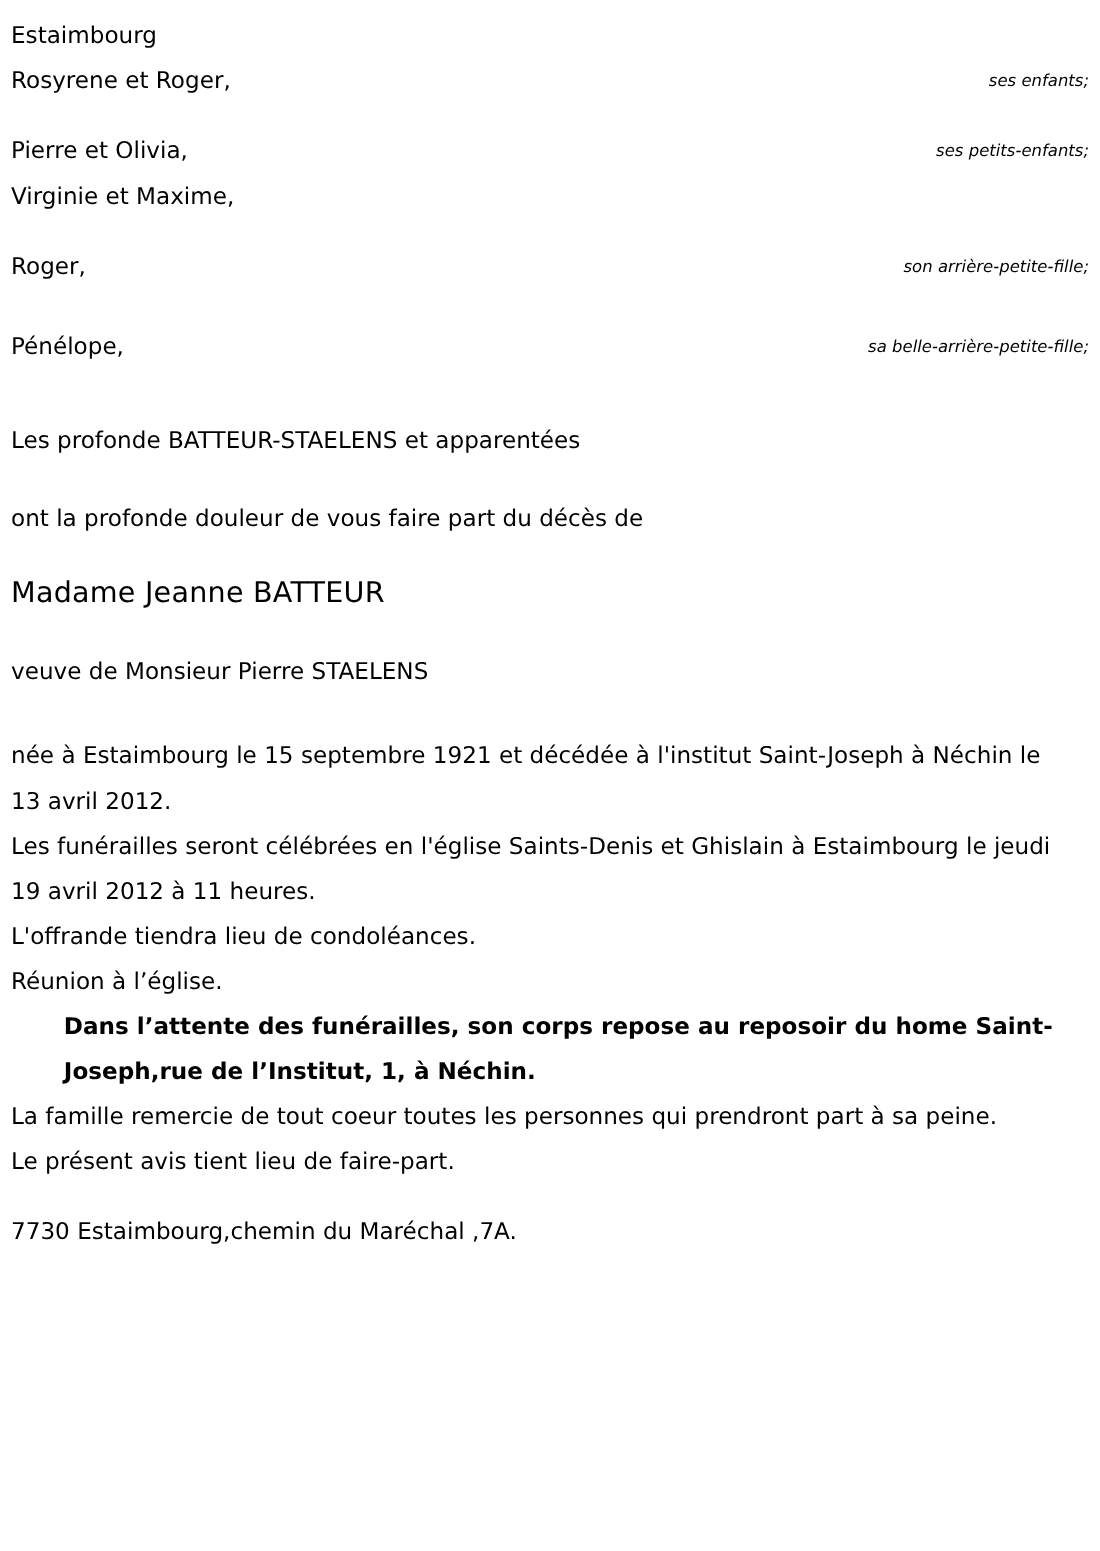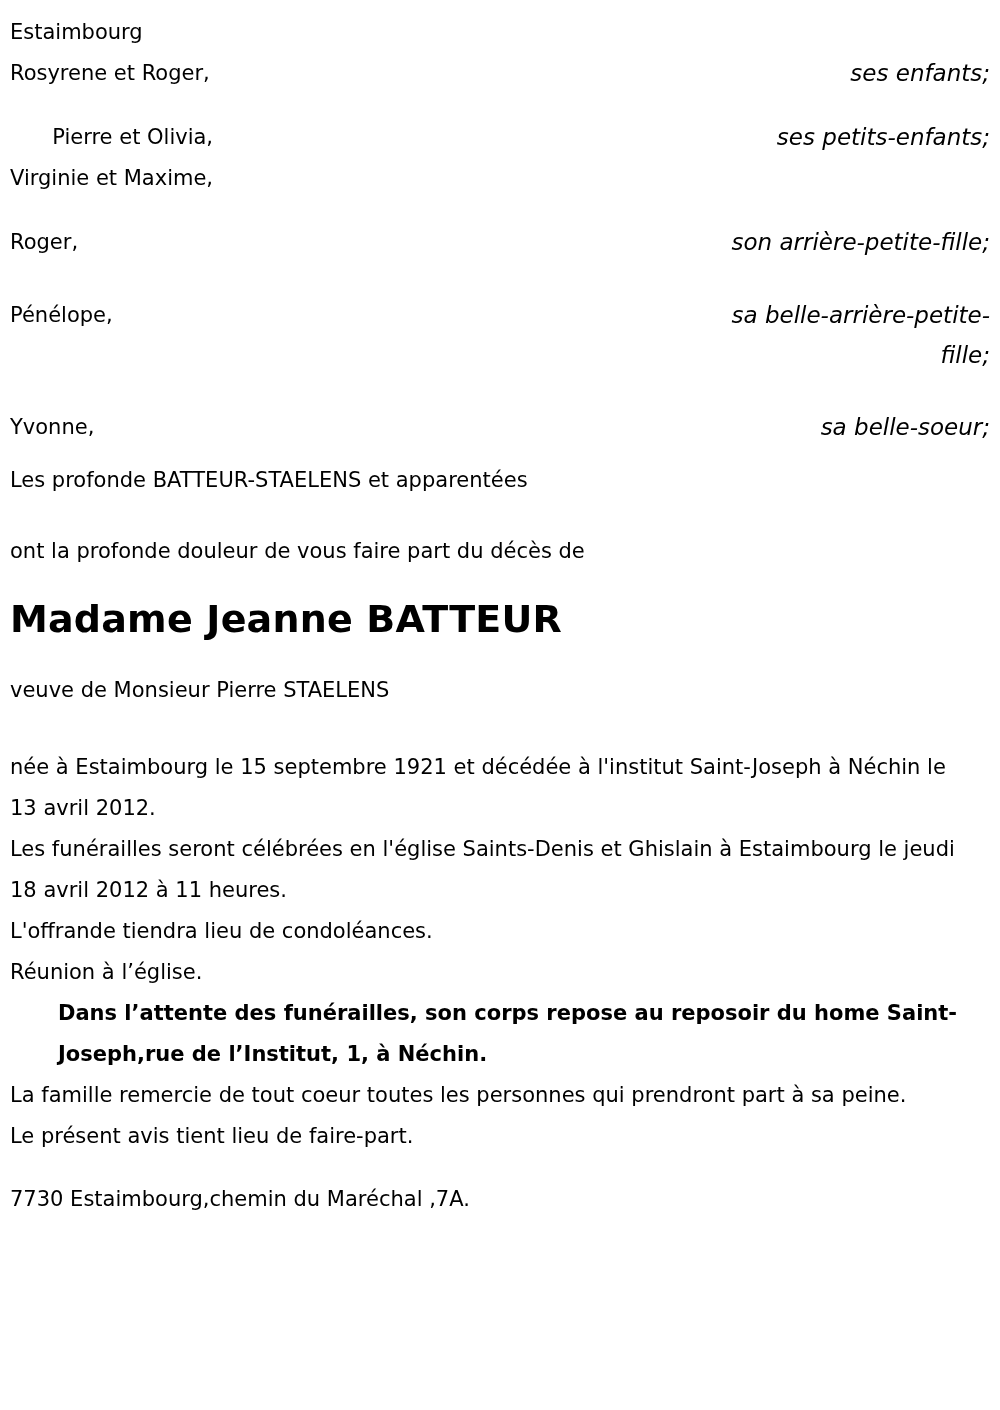--- a/index.html
+++ b/index.html
@@ -26,49 +26,48 @@
   
   .fam-row {
     display: flex;
     align-items: flex-start;
     justify-content: space-between;
     width: 100%;
   }
   .fam-names {
     flex: 0 0 auto;
     max-width: 560px;
-    text-align: right;
   }
   .name-line {
     font-size: 21px;
     line-height: 41px;
     white-space: pre;
   }
   .relation {
     flex: 0 0 auto;
     width: 300px;
     text-align: right;
     font-style: italic;
-    font-size: 23px;
+    font-size: 15px;
     line-height: 40px;
   }
 
   .gap-sm { height: 23px; }
   .gap-md { height: 32px; }
 
   
   .para {
     font-size: 21px;
     line-height: 41px;
     max-width: 945px;
   }
 
   .deceased-name {
-    font-size: 38px;
-    font-weight: bold;
+    font-size: 26px;
+    font-weight: normal;
     line-height: 42px;
     letter-spacing: 0.2px;
   }
   .bold-para {
     font-size: 21px;
     font-weight: bold;
     line-height: 41px;
     max-width: 945px;
     margin-left: 48px;
   }
@@ -116,26 +115,20 @@
 
   <div class="fam-row">
     <div class="fam-names">
       <div class="name-line">Pénélope,</div>
     </div>
     <div class="relation">sa belle-arrière-petite-fille;</div>
   </div>
 
   <div class="gap-md"></div>
 
-  <div class="fam-row">
-    <div class="fam-names">
-      <div class="name-line">Yvonne,</div>
-    </div>
-    <div class="relation">sa belle-soeur;</div>
-  </div>
 
   <div class="spacer-12"></div>
 
   <div class="para">Les profonde BATTEUR-STAELENS et apparentées</div>
 
   <div class="spacer-30"></div>
 
   <div class="para">ont la profonde douleur de vous faire part du décès de</div>
 
   <div class="spacer-26"></div>
@@ -143,21 +136,21 @@
   <div class="deceased-name">Madame Jeanne BATTEUR</div>
 
   <div class="spacer-30"></div>
 
   <div class="para">veuve de Monsieur Pierre STAELENS</div>
 
   <div class="spacer-36"></div>
 
   <div class="para">née à Estaimbourg le 15 septembre 1921 et décédée à l'institut Saint-Joseph à Néchin le 13 avril 2012.</div>
 
-  <div class="para">Les funérailles seront célébrées en l'église Saints-Denis et Ghislain à Estaimbourg le jeudi 18 avril 2012 à 11 heures.</div>
+  <div class="para">Les funérailles seront célébrées en l'église Saints-Denis et Ghislain à Estaimbourg le jeudi 19 avril 2012 à 11 heures.</div>
 
   <div class="para">L'offrande tiendra lieu de condoléances.</div>
 
   <div class="para">Réunion à l’église.</div>
 
   <div class="bold-para">Dans l’attente des funérailles, son corps repose au reposoir du home Saint-Joseph,rue de l’Institut, 1, à Néchin.</div>
 
   <div class="para">La famille remercie de tout coeur toutes les personnes qui prendront part à sa peine.</div>
 
   <div class="para">Le présent avis tient lieu de faire-part.</div>

